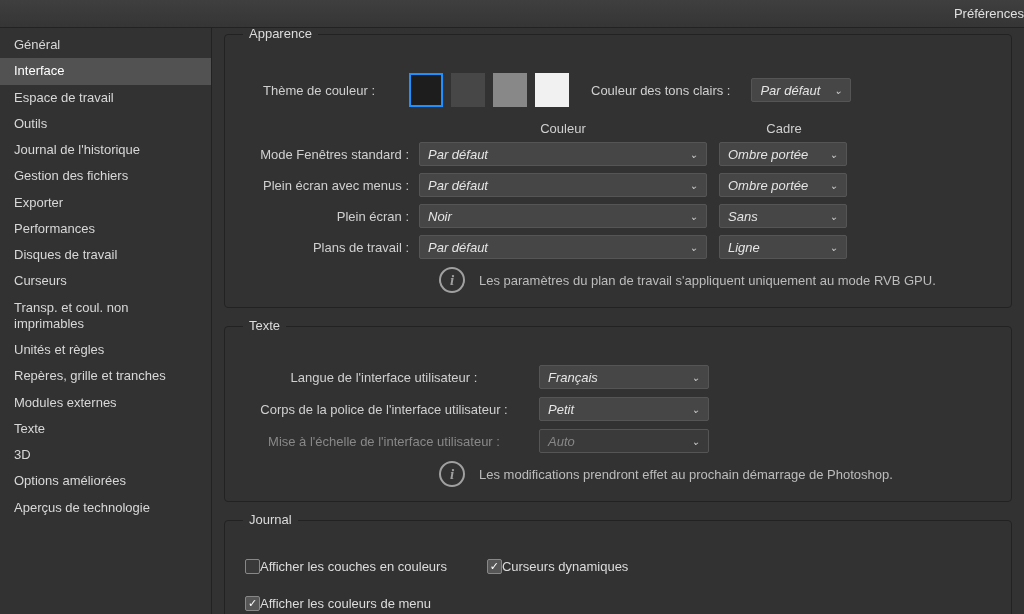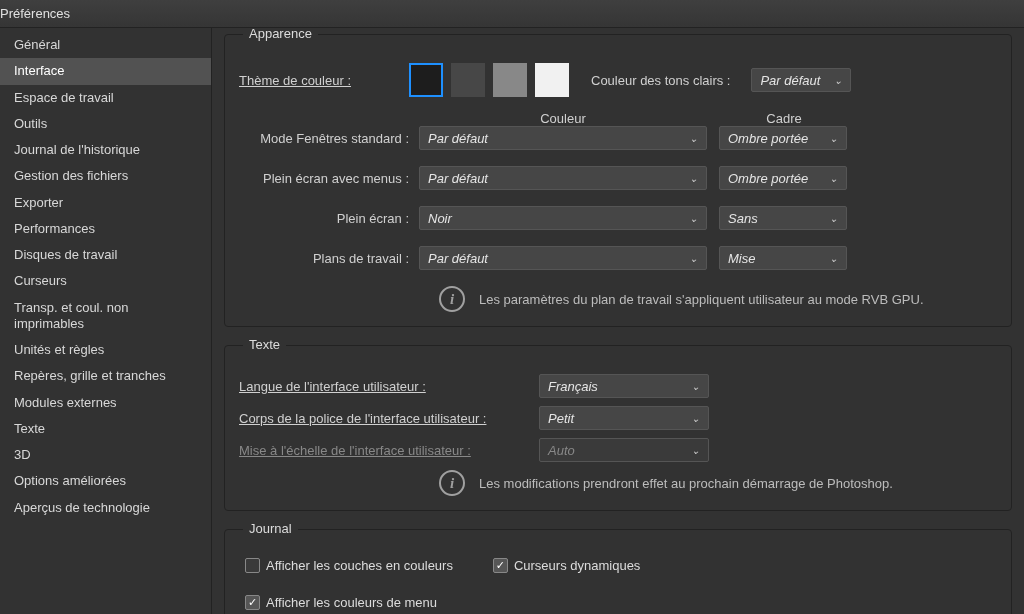--- a/index.html
+++ b/index.html
@@ -14,21 +14,21 @@
       background: #323232;
       color: #cccccc;
       font-size: 13px;
       overflow: hidden;
     }
     .titlebar {
       height: 28px;
       background: linear-gradient(#3f3f3f, #353535);
       display: flex;
       align-items: center;
-      justify-content: flex-start;
+      justify-content: flex-end;
       color: #e0e0e0;
       font-size: 13px;
       border-bottom: 1px solid #222;
     }
     .main {
       display: flex;
       height: calc(100% - 28px);
     }
     .sidebar {
       width: 212px;
@@ -49,46 +49,45 @@
     }
     .content {
       flex: 1;
       padding: 6px 12px 10px 12px;
       overflow-y: auto;
     }
     .section {
       position: relative;
       border: 1px solid #222;
       border-radius: 4px;
-      padding: 28px 14px 14px 14px;
+      padding: 38px 14px 14px 14px;
       margin-bottom: 18px;
       background: #323232;
     }
     .section-title {
       position: absolute;
       top: -9px;
       left: 18px;
       background: #323232;
       padding: 0 6px;
       color: #dcdcdc;
       font-size: 13px;
     }
     .row {
       display: flex;
       align-items: center;
       margin-bottom: 8px;
     }
     .label-col {
       width: 170px;
-      text-align: left;
+      text-align: center;
       padding-right: 10px;
       color: #d0d0d0;
       font-size: 13px;
       white-space: nowrap;
-      text-decoration: underline;
     }
     .label-col.wide {
       width: 300px;
     }
     .swatches {
       display: flex;
       gap: 8px;
     }
     .swatch {
       width: 34px;
@@ -128,40 +127,41 @@
       cursor: default;
       background: #3a3a3a;
     }
     .chevron {
       font-size: 10px;
       margin-left: 8px;
       color: #ccc;
     }
     .headers {
       display: flex;
+      margin-bottom: 6px;
       margin-top: 14px;
     }
     .spacer-col { width: 180px; }
     .color-col {
       width: 288px;
       text-align: center;
       color: #d0d0d0;
       font-size: 13px;
     }
     .frame-col {
       width: 130px;
       text-align: center;
       color: #d0d0d0;
       font-size: 13px;
       margin-left: 12px;
     }
     .mode-row {
       display: flex;
       align-items: center;
-      margin-bottom: 16px;
+      margin-bottom: 7px;
     }
     .mode-label {
       width: 180px;
       text-align: right;
       padding-right: 10px;
       color: #d0d0d0;
       font-size: 13px;
       white-space: nowrap;
     }
     .select-color { width: 288px; }
@@ -201,21 +201,21 @@
     .disabled-label { color: #888; }
     .options-checks {
       display: flex;
       flex-wrap: wrap;
       gap: 22px 40px;
       padding-left: 6px;
     }
     .checkbox-row {
       display: flex;
       align-items: center;
-      gap: 6px;
+      gap: 0;
       color: #dcdcdc;
       font-size: 13px;
       cursor: pointer;
     }
     .checkbox {
       width: 15px;
       height: 15px;
       border: 1px solid #888;
       border-radius: 2px;
       background: #3a3a3a;
@@ -317,28 +317,28 @@
             <span class="chevron">⌄</span>
           </div>
       </div>
       <div class="mode-row">
         <div class="mode-label">Plans de travail :</div>
         <div class="select select-color">
             <span>Par défaut</span>
             <span class="chevron">⌄</span>
           </div>
         <div class="select select-frame">
-            <span>Mise</span>
+            <span>Ligne</span>
             <span class="chevron">⌄</span>
           </div>
       </div>
 
       <div class="info-row">
         <div class="info-icon">i</div>
-        <div class="info-text">Les paramètres du plan de travail s'appliquent utilisateur au mode RVB GPU.</div>
+        <div class="info-text">Les paramètres du plan de travail s'appliquent uniquement au mode RVB GPU.</div>
       </div>
     </div>
 
     <div class="section">
       <div class="section-title">Texte</div>
 
       <div class="text-row">
         <div class="label-col wide">Langue de l'interface utilisateur :</div>
         <div class="select select-lang">
             <span>Français</span>

